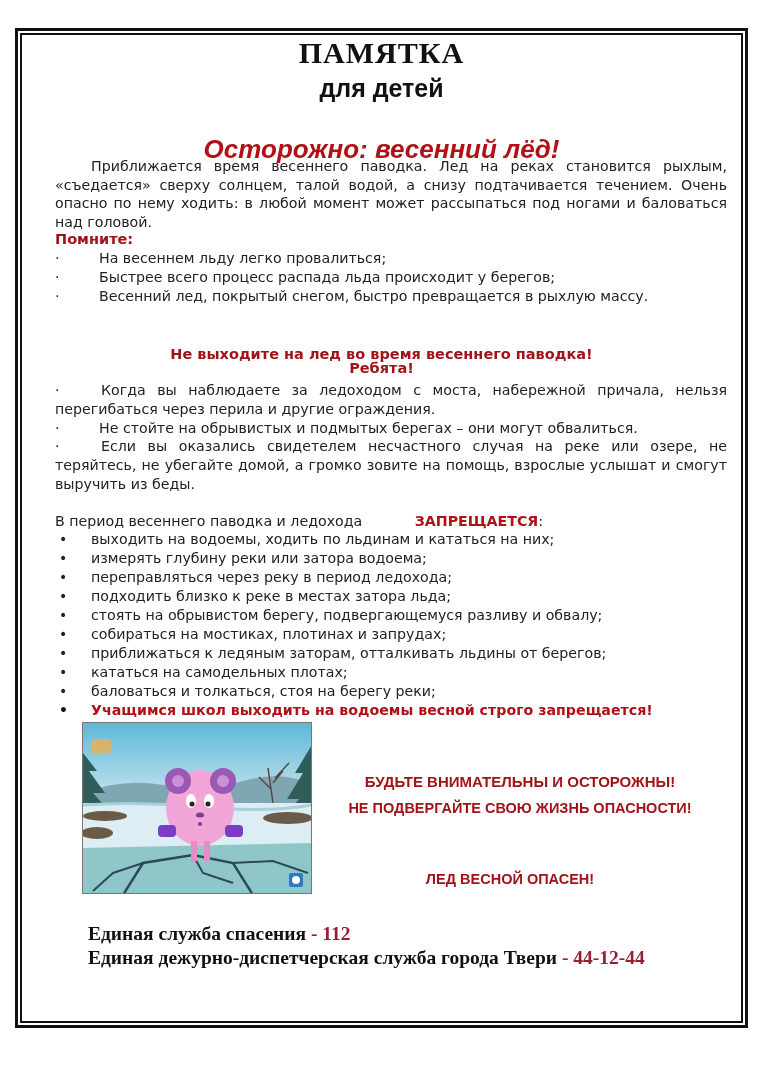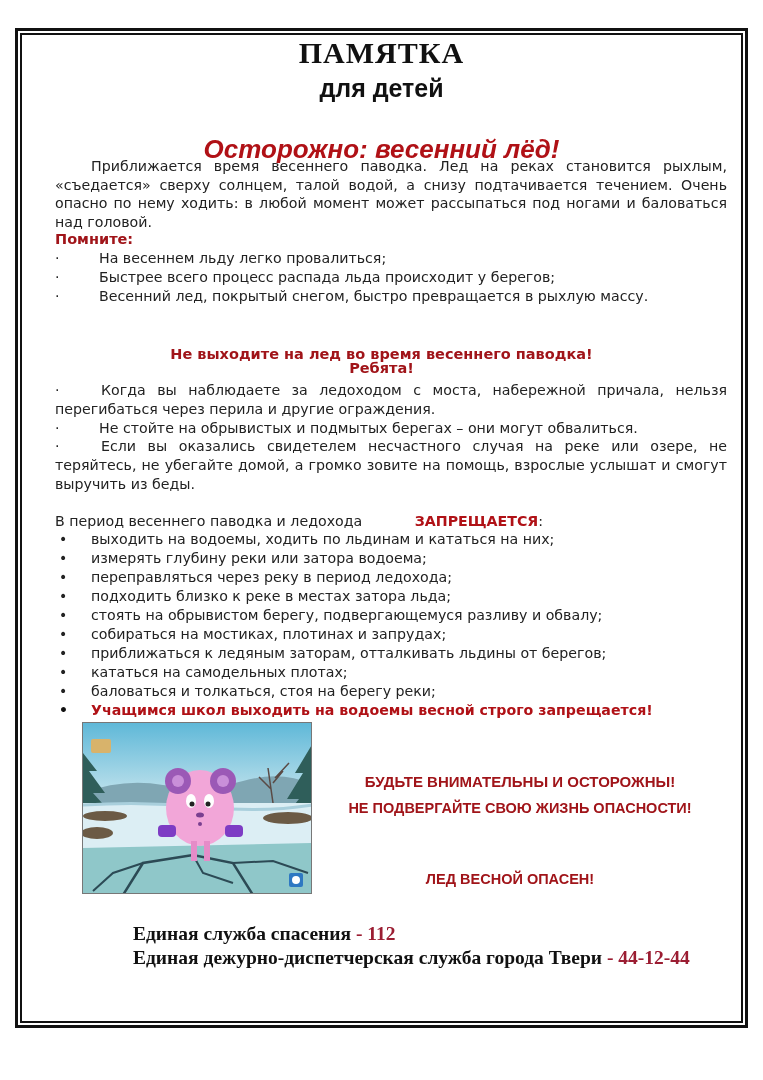--- a/index.html
+++ b/index.html
@@ -59,21 +59,21 @@
   .picture { position: absolute; left: 82px; top: 722px; width: 230px; height: 172px; overflow: hidden;
              border: 1px solid #777; box-sizing: border-box; }
 
   .warn { position: absolute; left: 320px; width: 400px; text-align: center; font-weight: bold;
           color: #a01419; font-family: "Liberation Sans", sans-serif; font-size: 14.5px; }
   .warn.w1 { top: 773px; font-size: 15px; }
   .warn.w2 { top: 800px; font-size: 14.5px; }
   .warn.w3 { top: 827px; left: 310px; font-size: 14.5px; margin-top: 44px; }
 
   .contacts { position: absolute; left: 88px; font-family: "Liberation Serif", serif; font-weight: bold;
-              font-size: 19.5px; color: #111; line-height: 24px; margin-left: 45px; }
+              font-size: 19.5px; color: #111; line-height: 24px; }
   .contacts.c1 { top: 922px; }
   .contacts.c2 { top: 946px; }
   .contacts .num { color: #9b1d32; }
 </style>
 </head>
 <body>
 
 <div class="frame-outer">
   <div class="frame-mid"></div>
   <div class="frame-inner"></div>

